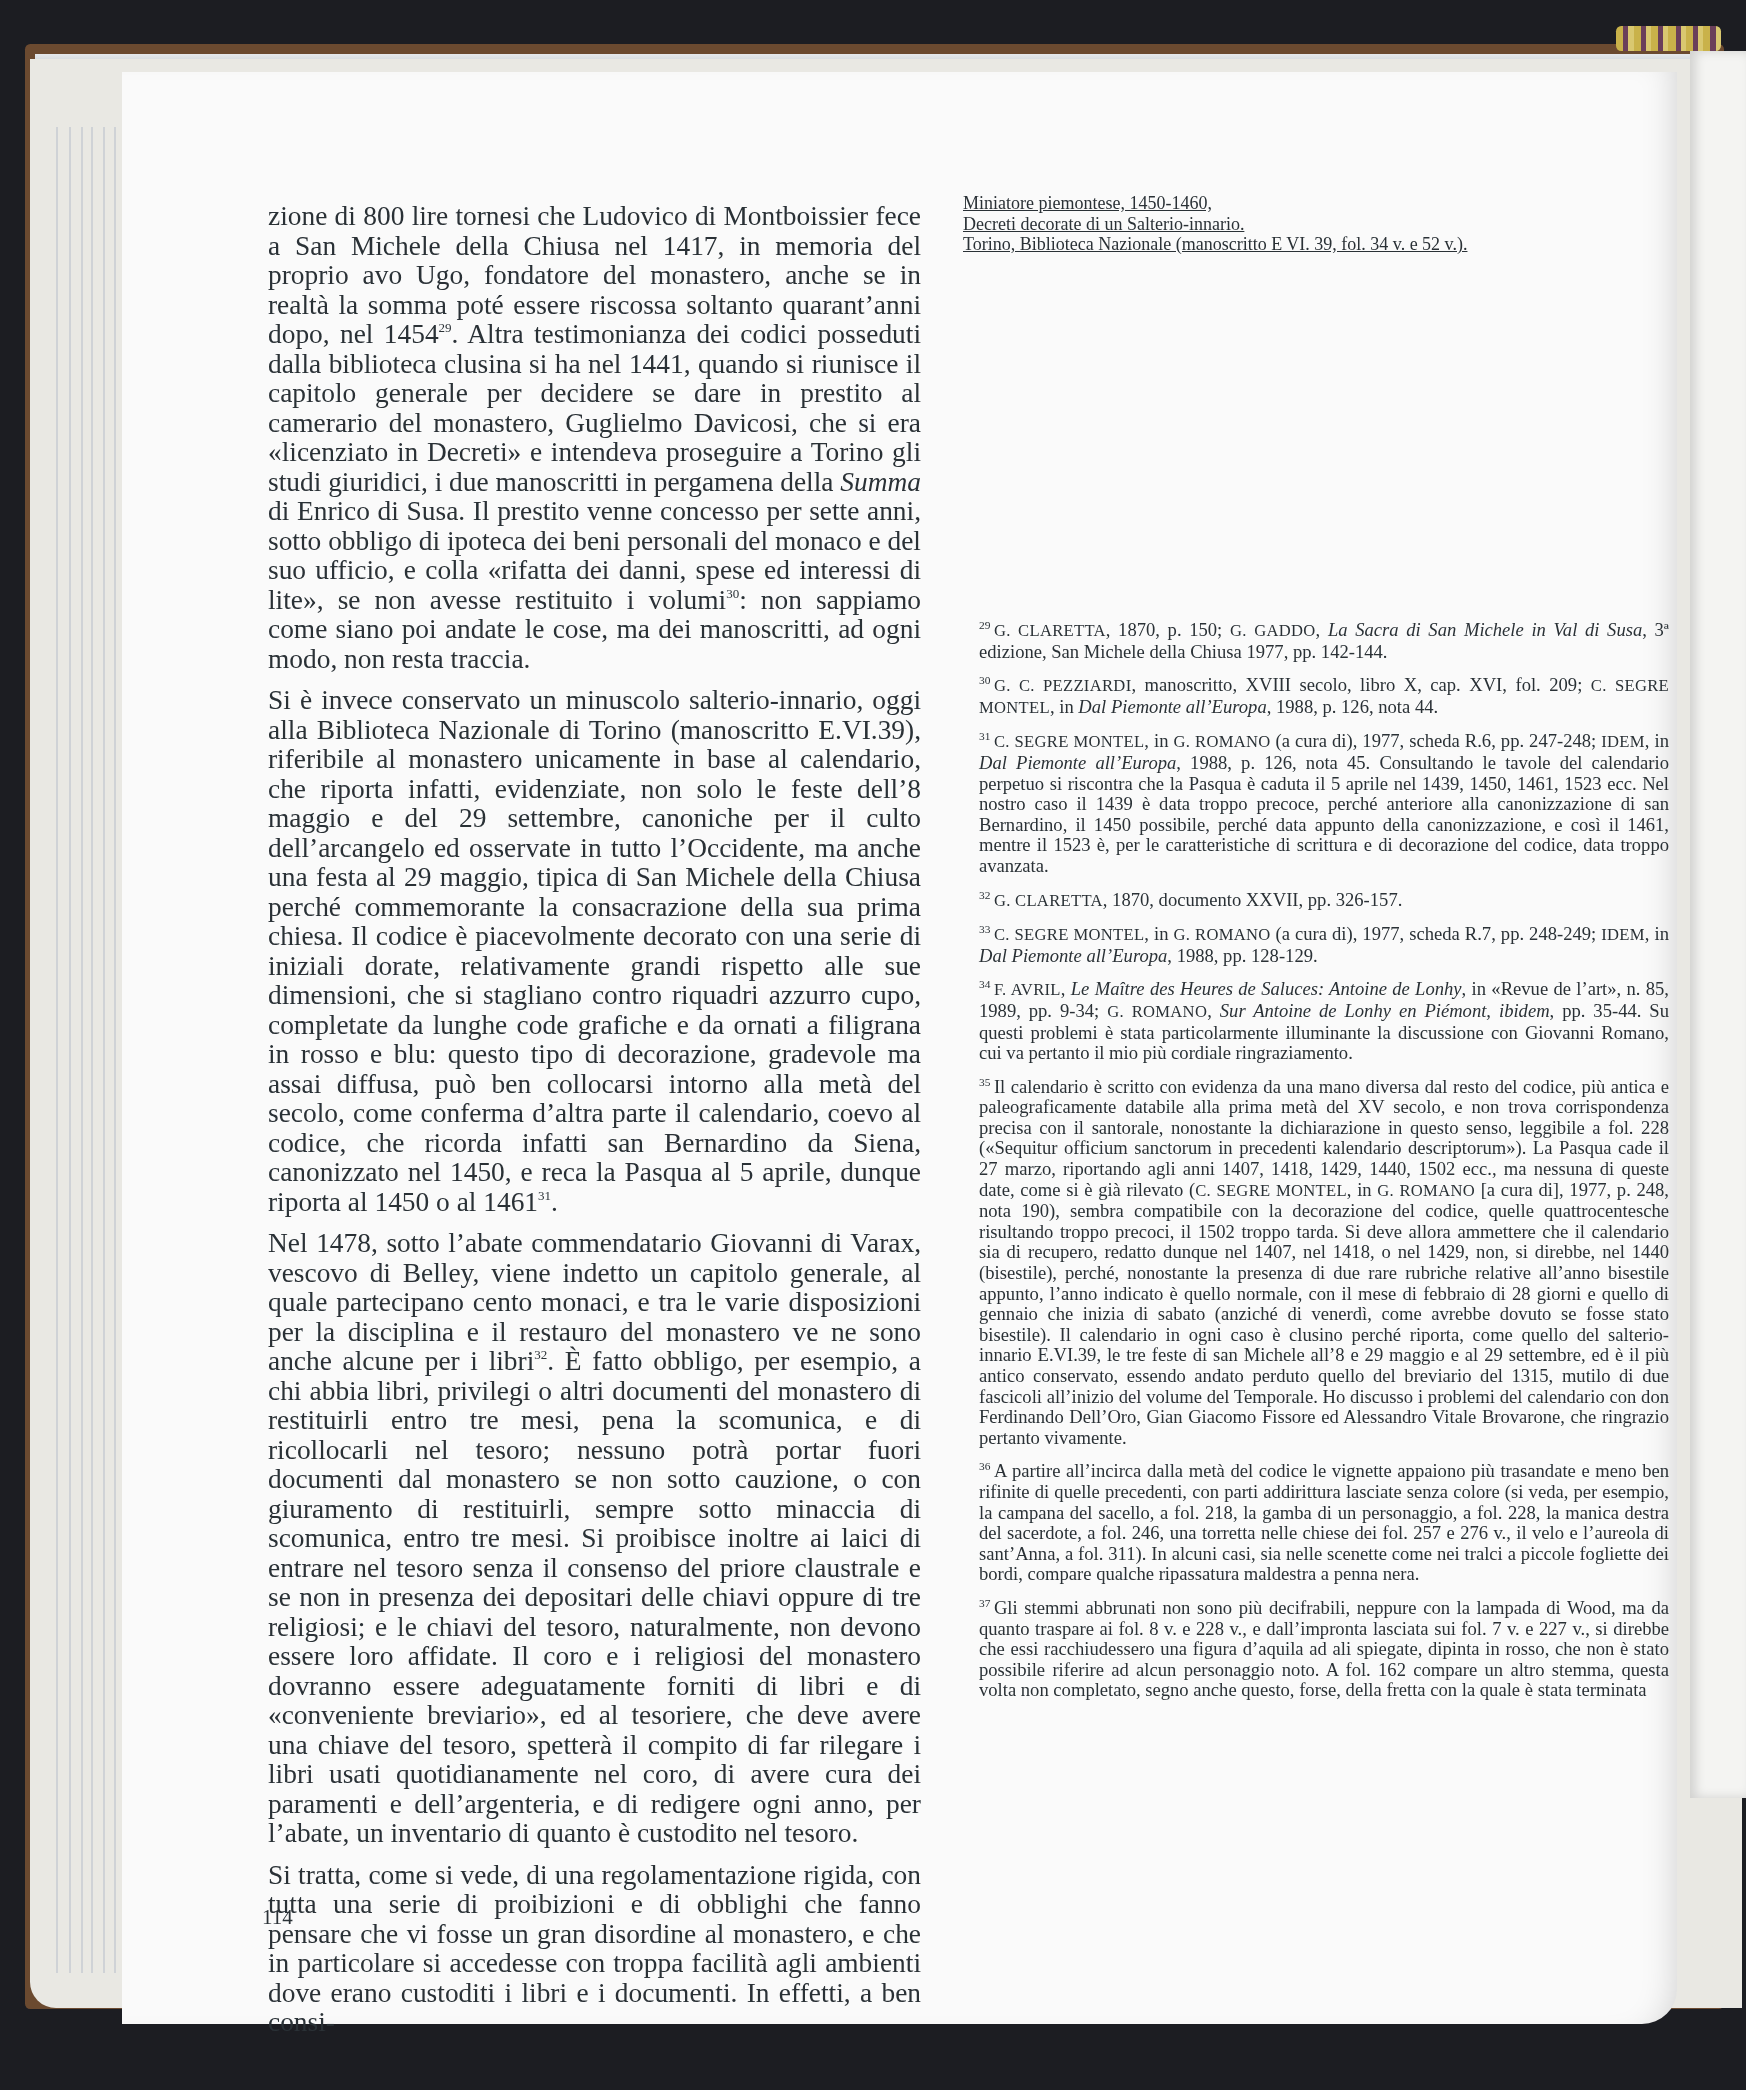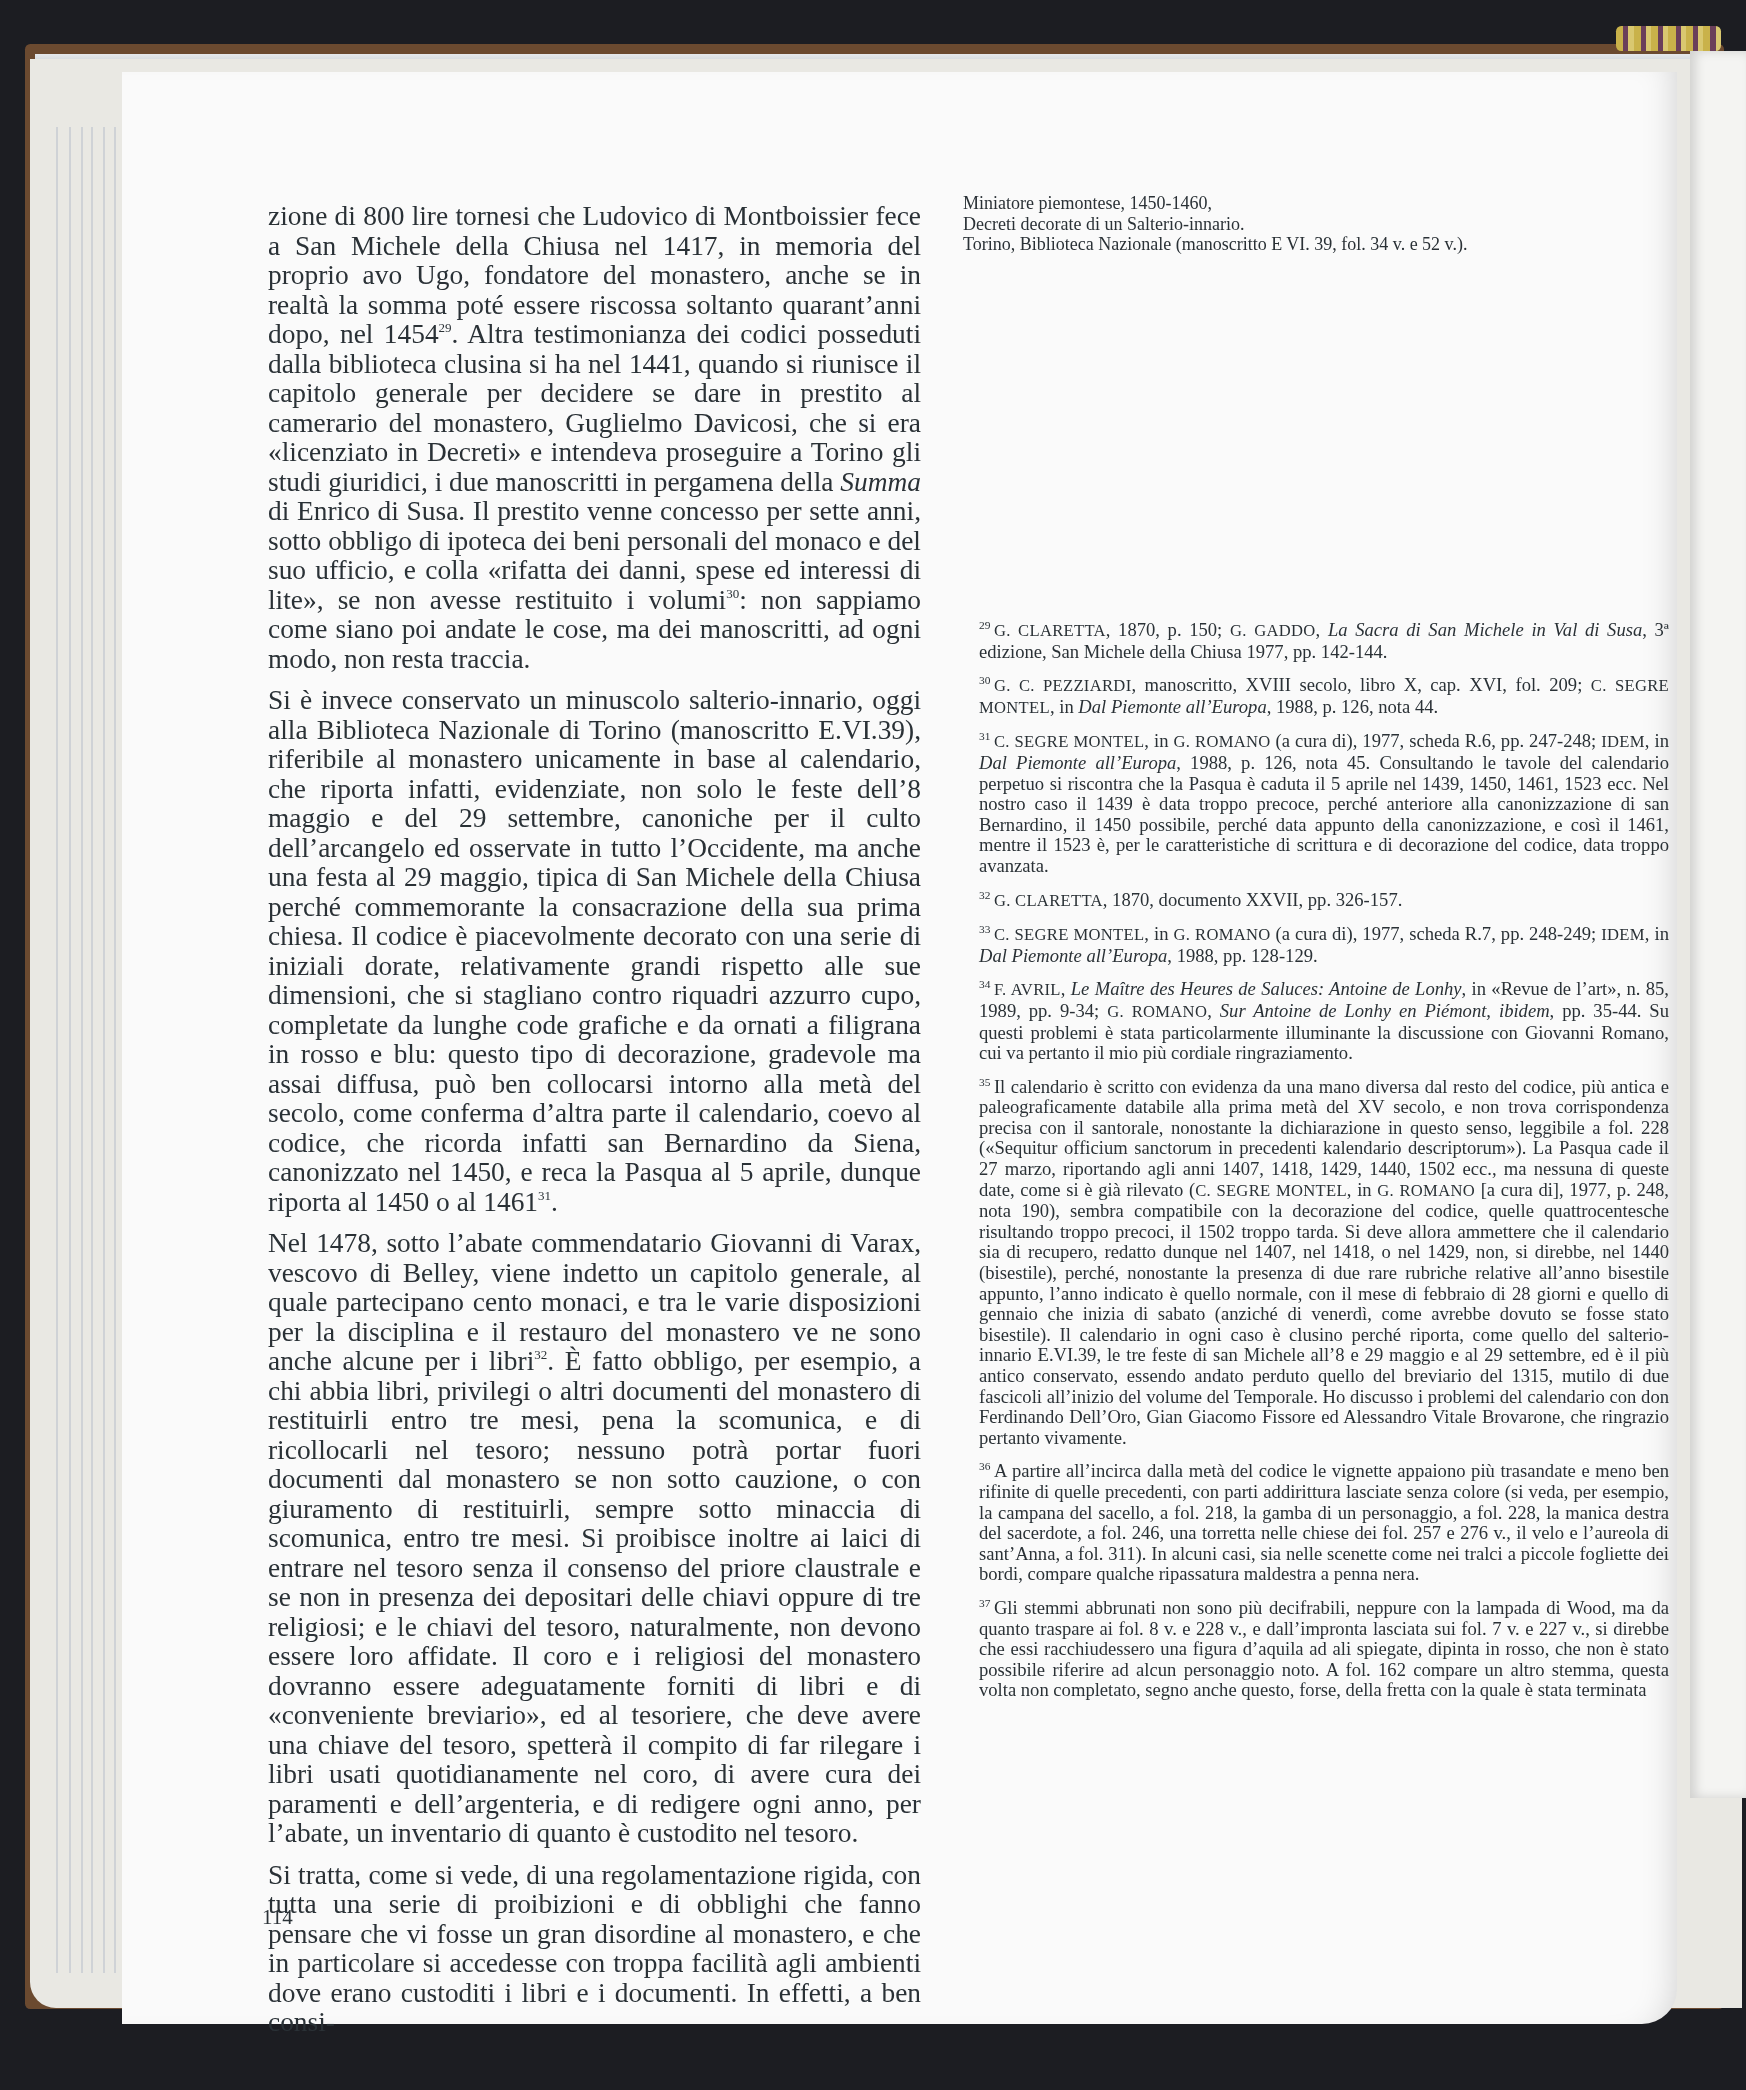--- a/index.html
+++ b/index.html
@@ -47,21 +47,21 @@
     font-size: 27.4px; line-height: 29.5px; color: #2a3136;
     text-align: justify;
   }
   .col-left p { margin: 12px; text-indent: 0; }
   .col-left sup { font-size: 13px; vertical-align: 11.4px; line-height: 0; }
 
   .caption {
     position: absolute; left: 963px; top: 193px; width: 699px;
     font-size: 18px; line-height: 20.5px; color: #2a3136;
   }
-  .caption div { white-space: nowrap; }
+  .caption div { white-space: nowrap; text-decoration: underline; }
 
   .notes {
     position: absolute; left: 963px; top: 620px; width: 690px;
     font-size: 18.6px; line-height: 20.6px; color: #2a3136;
     text-align: justify;
     margin-left: 16px;
   }
   .note { margin: 0 0 13px 0; }
   .note .num { font-size: 11.4px; vertical-align: 7px; line-height: 0; margin-right: 3.5px; }
   .sc { font-variant: small-caps; font-size: 16.6px; letter-spacing: 0.3px; }

